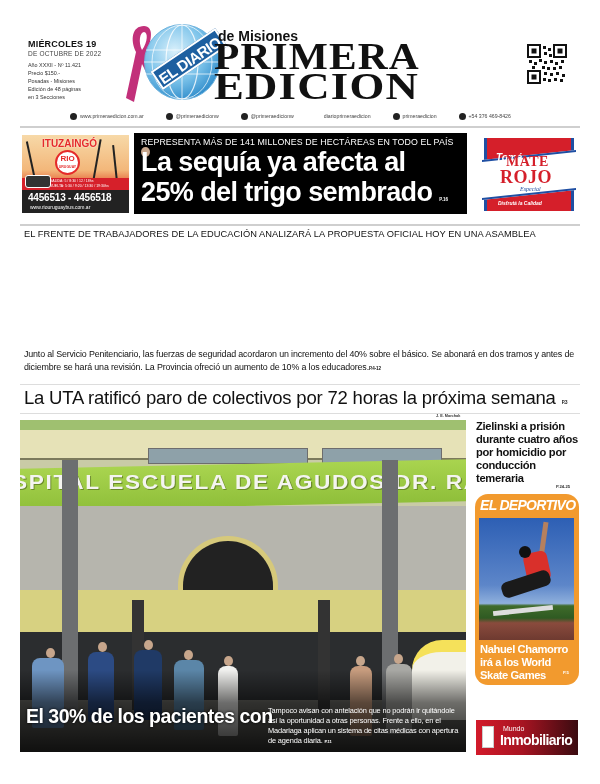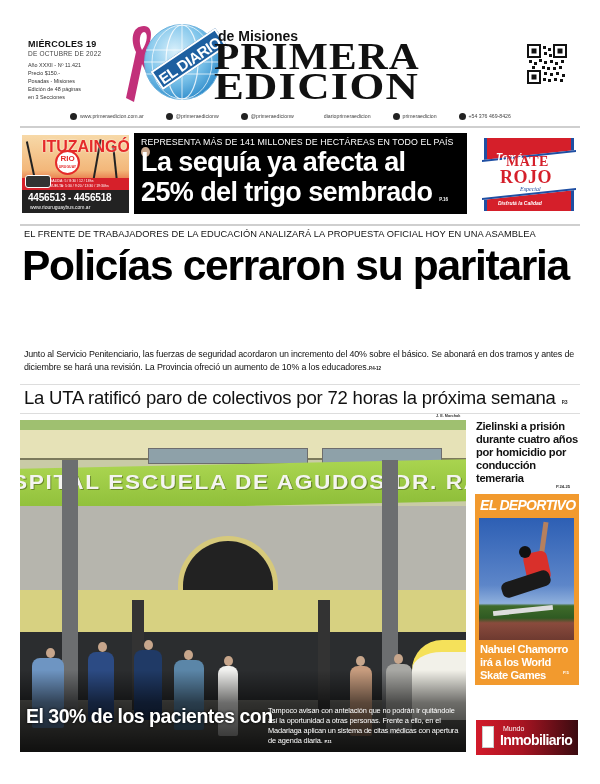--- a/index.html
+++ b/index.html
@@ -34,21 +34,21 @@
 
   .social-row { left: 70px; top: 110px; width: 480px; height: 12px; display: flex; align-items: center; font-size: 5.2px; color: #444; }
   .social-item { display: flex; align-items: center; margin-right: 22px; }
   .soc-ico { width: 7px; height: 7px; border-radius: 50%; background: #222; margin-right: 3px; display: inline-block; }
   .rule { height: 2px; background: #cfcfcf; }
   .rule1 { left: 20px; top: 126px; width: 560px; }
 
   
   .ad-rio { left: 22px; top: 135px; width: 107px; height: 78px; overflow: hidden;
             background: linear-gradient(180deg, #f7d9a8 0%, #f3b77a 45%, #e4643a 62%, #222 62%); }
-  .ad-rio .title { left: 20px; top: 3px; font-size: 16px; color: #e52a2a; font-weight: bold; text-shadow: 0 0 2px #fff; }
+  .ad-rio .title { left: 20px; top: 3px; font-size: 10px; color: #e52a2a; font-weight: bold; text-shadow: 0 0 2px #fff; }
   .ad-rio .badge { left: 33px; top: 15px; width: 25px; height: 25px; border-radius: 50%; border: 2px solid #e52a2a; background: #fff;
                    color: #e52a2a; font-weight: bold; font-size: 8px; text-align: center; line-height: 14px; }
   .ad-rio .badge small { display: block; font-size: 3.5px; line-height: 3px; }
   .ad-rio .redband { left: 0; top: 43px; width: 107px; height: 12px; background: #d6202a; }
   .ad-rio .sched { left: 28px; top: 44px; font-size: 3.5px; color: #fff; line-height: 5px; }
   .ad-rio .bus { left: 3px; top: 40px; width: 26px; height: 13px; background: #333; border: 1px solid #fff; border-radius: 3px; }
   .ad-rio .phone { left: 6px; top: 57px; font-size: 10px; color: #fff; font-weight: bold; letter-spacing: -0.2px; }
   .ad-rio .web { left: 8px; top: 69px; font-size: 5px; color: #fff; }
   .palm { width: 2px; background: #222; }
 
@@ -98,21 +98,21 @@
   .car { left: 392px; top: 220px; width: 60px; height: 80px; background: #f2f1e9; border-radius: 30px 0 0 0; border-top: 12px solid #f5e15a; }
   .photo-shade { left: 0; top: 250px; width: 446px; height: 82px; background: linear-gradient(180deg, rgba(0,0,0,0) 0%, rgba(0,0,0,0.55) 40%, rgba(0,0,0,0.85) 100%); }
   .photo-head { left: 6px; top: 286px; font-size: 19.5px; font-weight: bold; color: #fff; line-height: 21px; letter-spacing: -0.5px; text-shadow: 0 0 3px #000; }
   .photo-deck { left: 248px; top: 286px; width: 196px; font-size: 7.4px; color: #fff; line-height: 10px; letter-spacing: -0.15px; }
   .photo-deck .pref { font-size: 4.2px; font-weight: bold; }
 
   
   .side-head { left: 476px; top: 420px; width: 104px; font-size: 11.2px; font-weight: bold; line-height: 13px; color: #111; letter-spacing: -0.3px; }
   .side-pref { left: 556px; top: 484px; font-size: 4.2px; font-weight: bold; color: #333; }
 
-  .deportivo { left: 475px; top: 494px; width: 104px; height: 191px; background: #f29a2e; }
+  .deportivo { left: 475px; top: 494px; width: 104px; height: 191px; background: #f29a2e; border-radius: 13px; }
   .dep-title { left: 5px; top: 3px; font-size: 14px; font-weight: bold; font-style: italic; color: #fff; letter-spacing: -0.7px; white-space: nowrap; }
   .dep-photo { left: 4px; top: 24px; width: 95px; height: 122px; overflow: hidden;
                background: linear-gradient(180deg, #2d5fb4 0%, #5d86c9 55%, #8fb0dc 70%, #3f6b2a 72%, #2f5a22 82%, #8a4b3d 86%, #6e3a30 100%); }
   .dep-skater-body { left: 46px; top: 34px; width: 24px; height: 30px; background: #d9302b; border-radius: 6px; transform: rotate(-12deg); }
   .dep-skater-arm { left: 62px; top: 4px; width: 5px; height: 36px; background: #b5805e; transform: rotate(8deg); }
   .dep-skater-head { left: 40px; top: 28px; width: 12px; height: 12px; background: #111; border-radius: 50%; }
   .dep-skater-legs { left: 22px; top: 58px; width: 50px; height: 16px; background: #1a1a1a; border-radius: 6px; transform: rotate(-18deg); }
   .dep-board { left: 14px; top: 90px; width: 60px; height: 5px; background: #ddd; transform: rotate(-6deg); }
   .dep-head { left: 5px; top: 149px; font-size: 11.2px; font-weight: bold; color: #fff; line-height: 13px; letter-spacing: -0.4px; }
   .dep-pref { left: 88px; top: 176px; font-size: 4.2px; font-weight: bold; color: #fff; }
@@ -257,21 +257,20 @@
   <div class="abs mate-mate">MATE</div>
   <div class="abs mate-rojo">ROJO</div>
   <div class="abs mate-esp">Especial</div>
   <div class="abs mate-dis">Disfrutá la Calidad</div>
 </div>
 
 <div class="abs rule rule2"></div>
 
 <div class="abs kicker-main">EL FRENTE DE TRABAJADORES DE LA EDUCACIÓN ANALIZARÁ LA PROPUESTA OFICIAL HOY EN UNA ASAMBLEA</div>
 <div class="abs headline-main">
-  <div>Policías cerraron su paritaria</div>
 </div>
 <div class="abs deck-main">
   <span>Junto al Servicio Penitenciario, las fuerzas de seguridad acordaron un incremento del 40% sobre el básico. Se abonará en dos tramos y antes de diciembre se hará una revisión. La Provincia ofreció un aumento de 10% a los educadores.</span><span class="pref">P.4-12</span>
 </div>
 
 <div class="abs rule3"></div>
 <div class="abs uta">
   <span>La UTA ratificó paro de colectivos por 72 horas la próxima semana</span><span class="pref">P.3</span>
 </div>
 <div class="abs rule4"></div>

